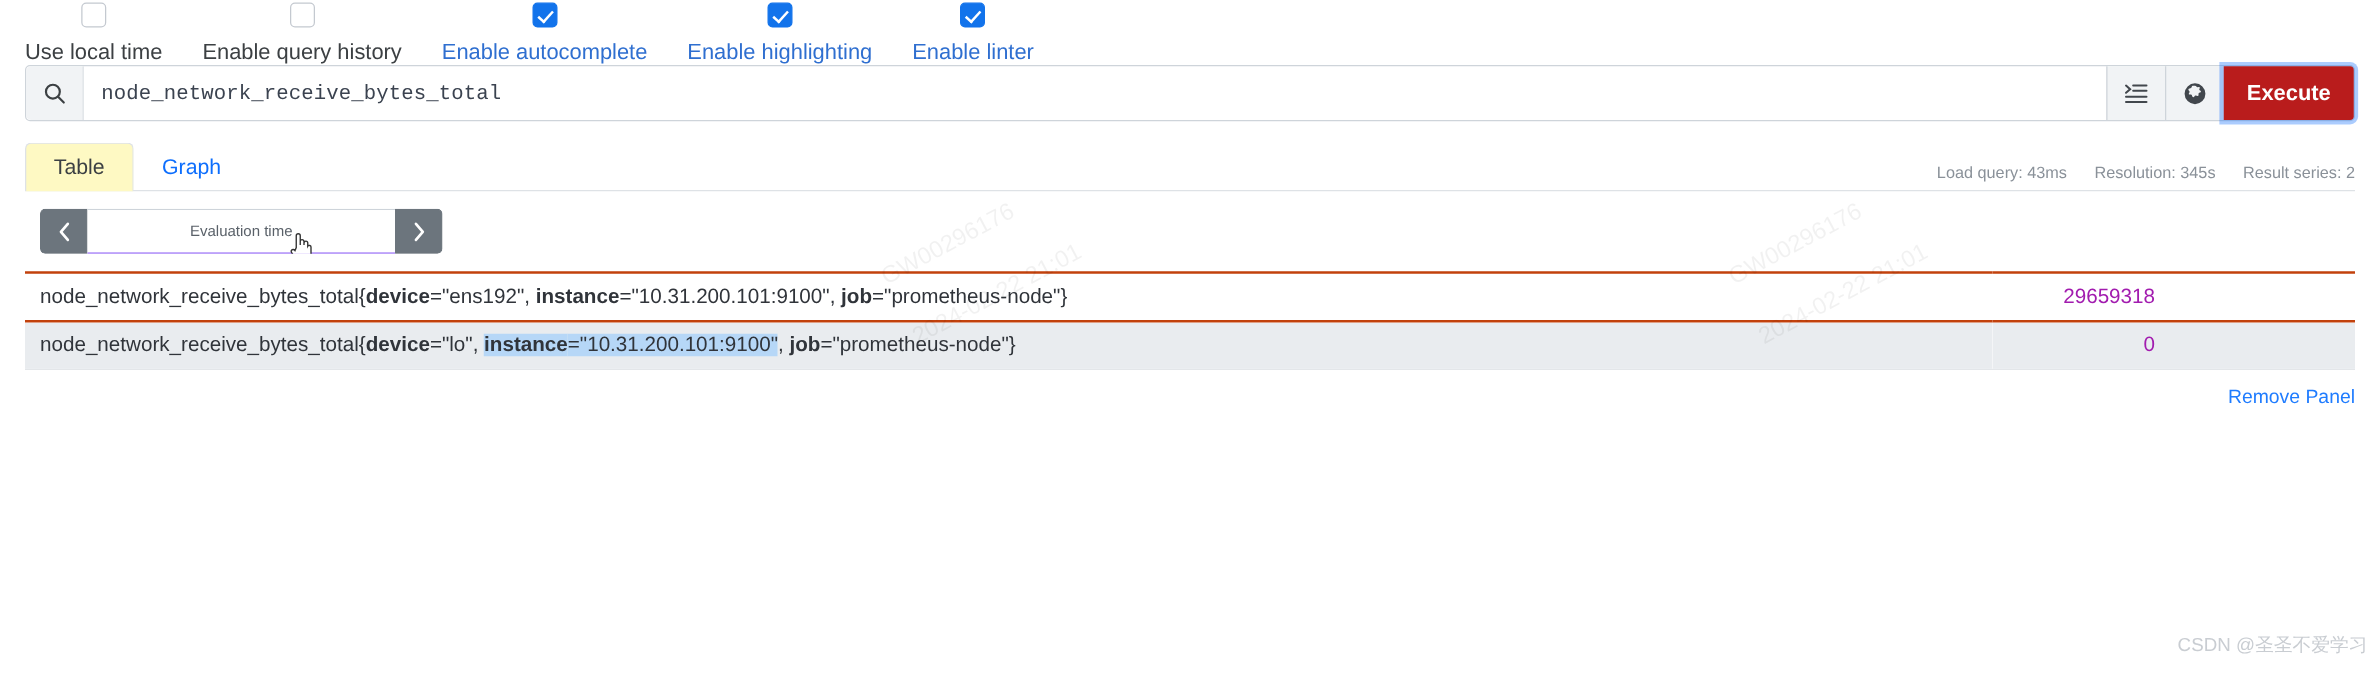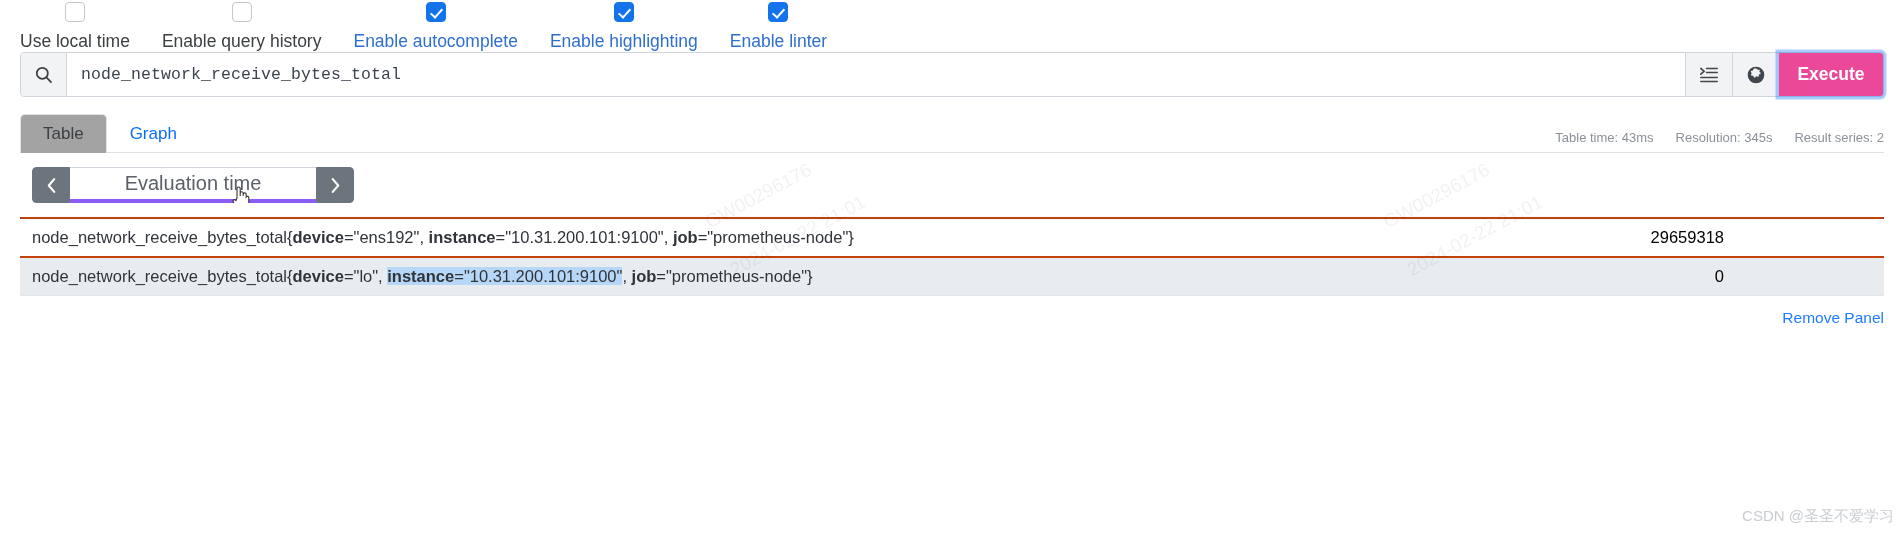--- a/index.html
+++ b/index.html
@@ -108,21 +108,21 @@
     justify-content: center;
     color: #42474d;
   }
   .q-exec-wrap {
     position: relative;
     display: flex;
   }
   .q-exec {
     min-width: 104px;
     padding: 0 15px;
-    background: #ec4899;
+    background: #b91c1c;
     color: #fff;
     font-size: 17.5px;
     font-weight: bold;
     border: none;
     border-radius: 0 3px 3px 0;
     display: flex;
     align-items: center;
     justify-content: center;
     cursor: pointer;
     font-family: "Liberation Sans", sans-serif;
@@ -143,21 +143,21 @@
     font-size: 17px;
     cursor: pointer;
     line-height: 1.2;
     border: 1px solid transparent;
     border-bottom: none;
     border-radius: 5px 5px 0 0;
     margin-bottom: -1px;
   }
   .tab.active {
     color: #3c4043;
-    background: #a3a3a3;
+    background: #fef9c3;
     border-color: #dee2e6 #dee2e6 #fff;
     margin-top: 12px;
   }
   .tab.inactive { color: #0d6efd; }
   .meta {
     margin-left: auto;
     display: flex;
     gap: 22px;
     font-size: 13px;
     color: #8a9199;
@@ -186,25 +186,25 @@
     font-size: 19px;
     cursor: pointer;
     border: 1px solid #6c757d;
   }
   .tn-arrow.left { border-radius: 4px 0 0 4px; }
   .tn-arrow.right { border-radius: 0 4px 4px 0; }
   .tn-field {
     flex: 1 1 auto;
     background: #fff;
     border-top: 1px solid #ced4da;
-    border-bottom: 4px solid #8b5cf6;
+    border-bottom: 1px solid #8b5cf6;
     display: flex;
     align-items: center;
     justify-content: center;
-    font-size: 20px;
+    font-size: 12px;
     color: #5a6169;
     cursor: pointer;
   }
   .hand-cursor {
     position: absolute;
     left: 198px;
     top: 17px;
     width: 22px;
     height: 28px;
     pointer-events: none;
@@ -225,21 +225,21 @@
     color: #30343a;
     vertical-align: middle;
     white-space: nowrap;
     overflow: hidden;
   }
   .rtable td.val {
     width: 290px;
     padding-left: 0;
     padding-right: 160px;
     text-align: right;
-    color: #000000;
+    color: #a21caf;
   }
   .lbl { font-weight: bold; }
   .sel { background: #b6d7f7; }
   .panel-bottom-rule {
     border-top: 1px solid #e3e6e9;
     margin-top: 0;
   }
 
   .remove-row {
     text-align: right;
@@ -354,21 +354,21 @@
       <div class="q-exec-wrap">
         <button class="q-exec">Execute</button>
       </div>
 
     </div>
 
     <div class="tabs-row">
       <div class="tab active">Table</div>
       <div class="tab inactive">Graph</div>
       <div class="meta">
-        <span>Table time: 43ms</span>
+        <span>Load query: 43ms</span>
         <span>Resolution: 345s</span>
         <span>Result series: 2</span>
       </div>
     </div>
 
     <div class="panel-body">
 
       <div class="timenav">
         <div class="tn-arrow left">
           <svg width="11" height="17" viewBox="0 0 12 18" fill="none" stroke="currentColor" stroke-width="2.3" stroke-linecap="round" stroke-linejoin="round">

